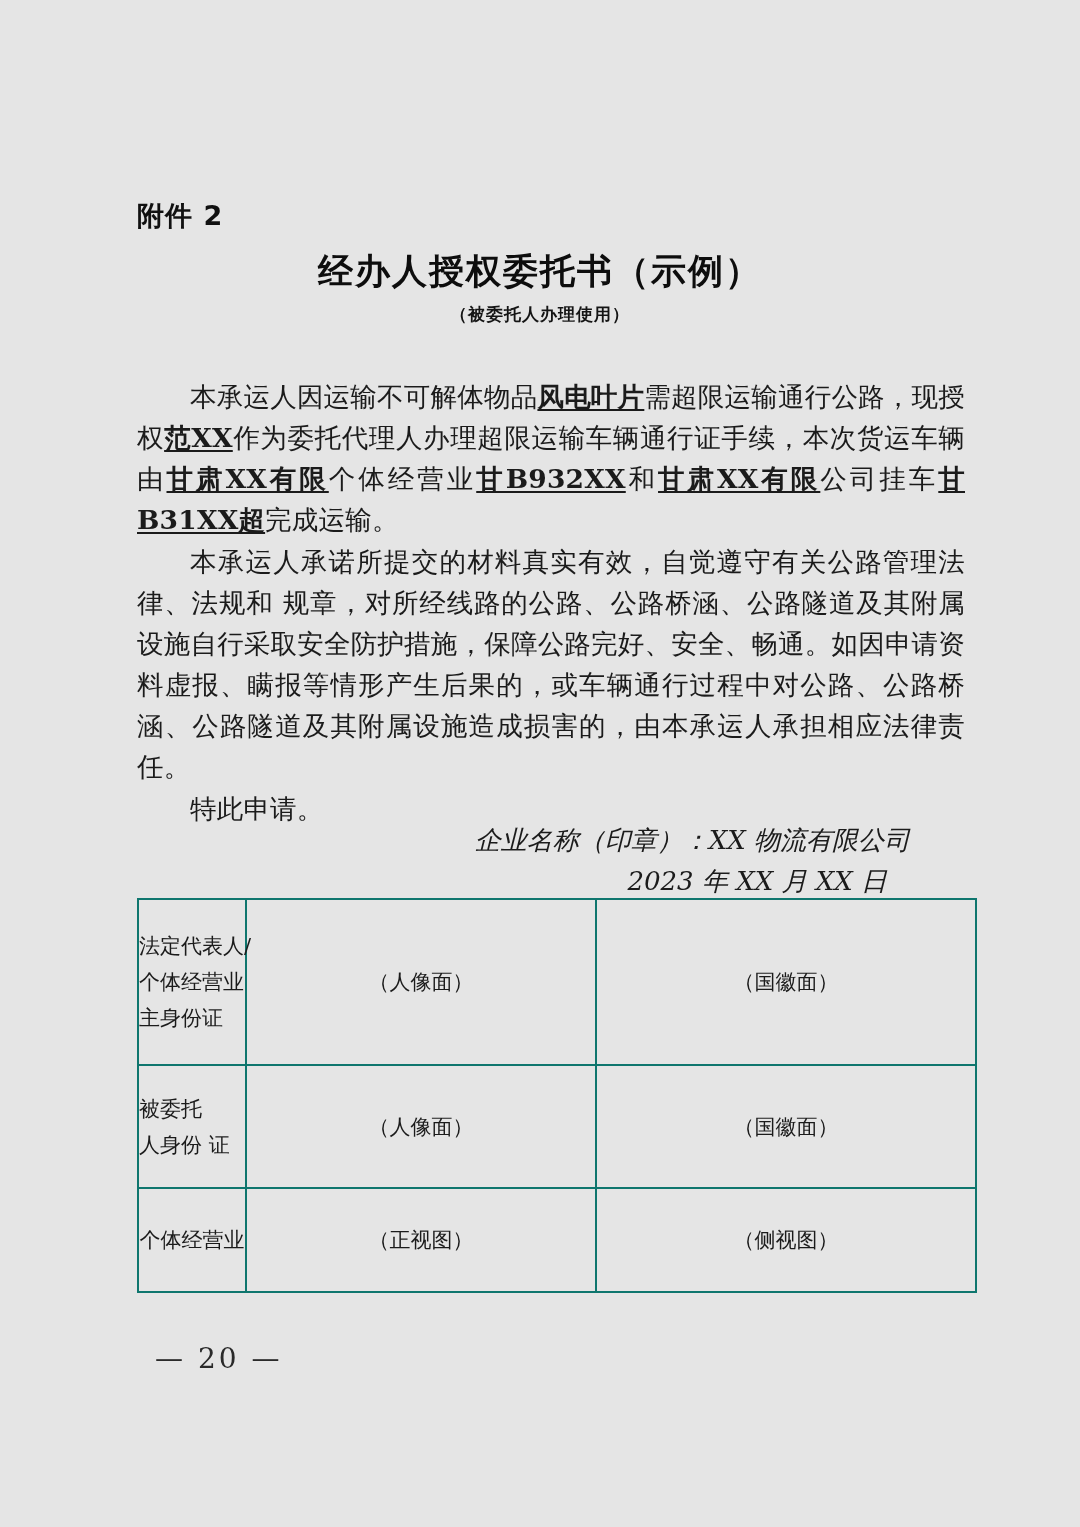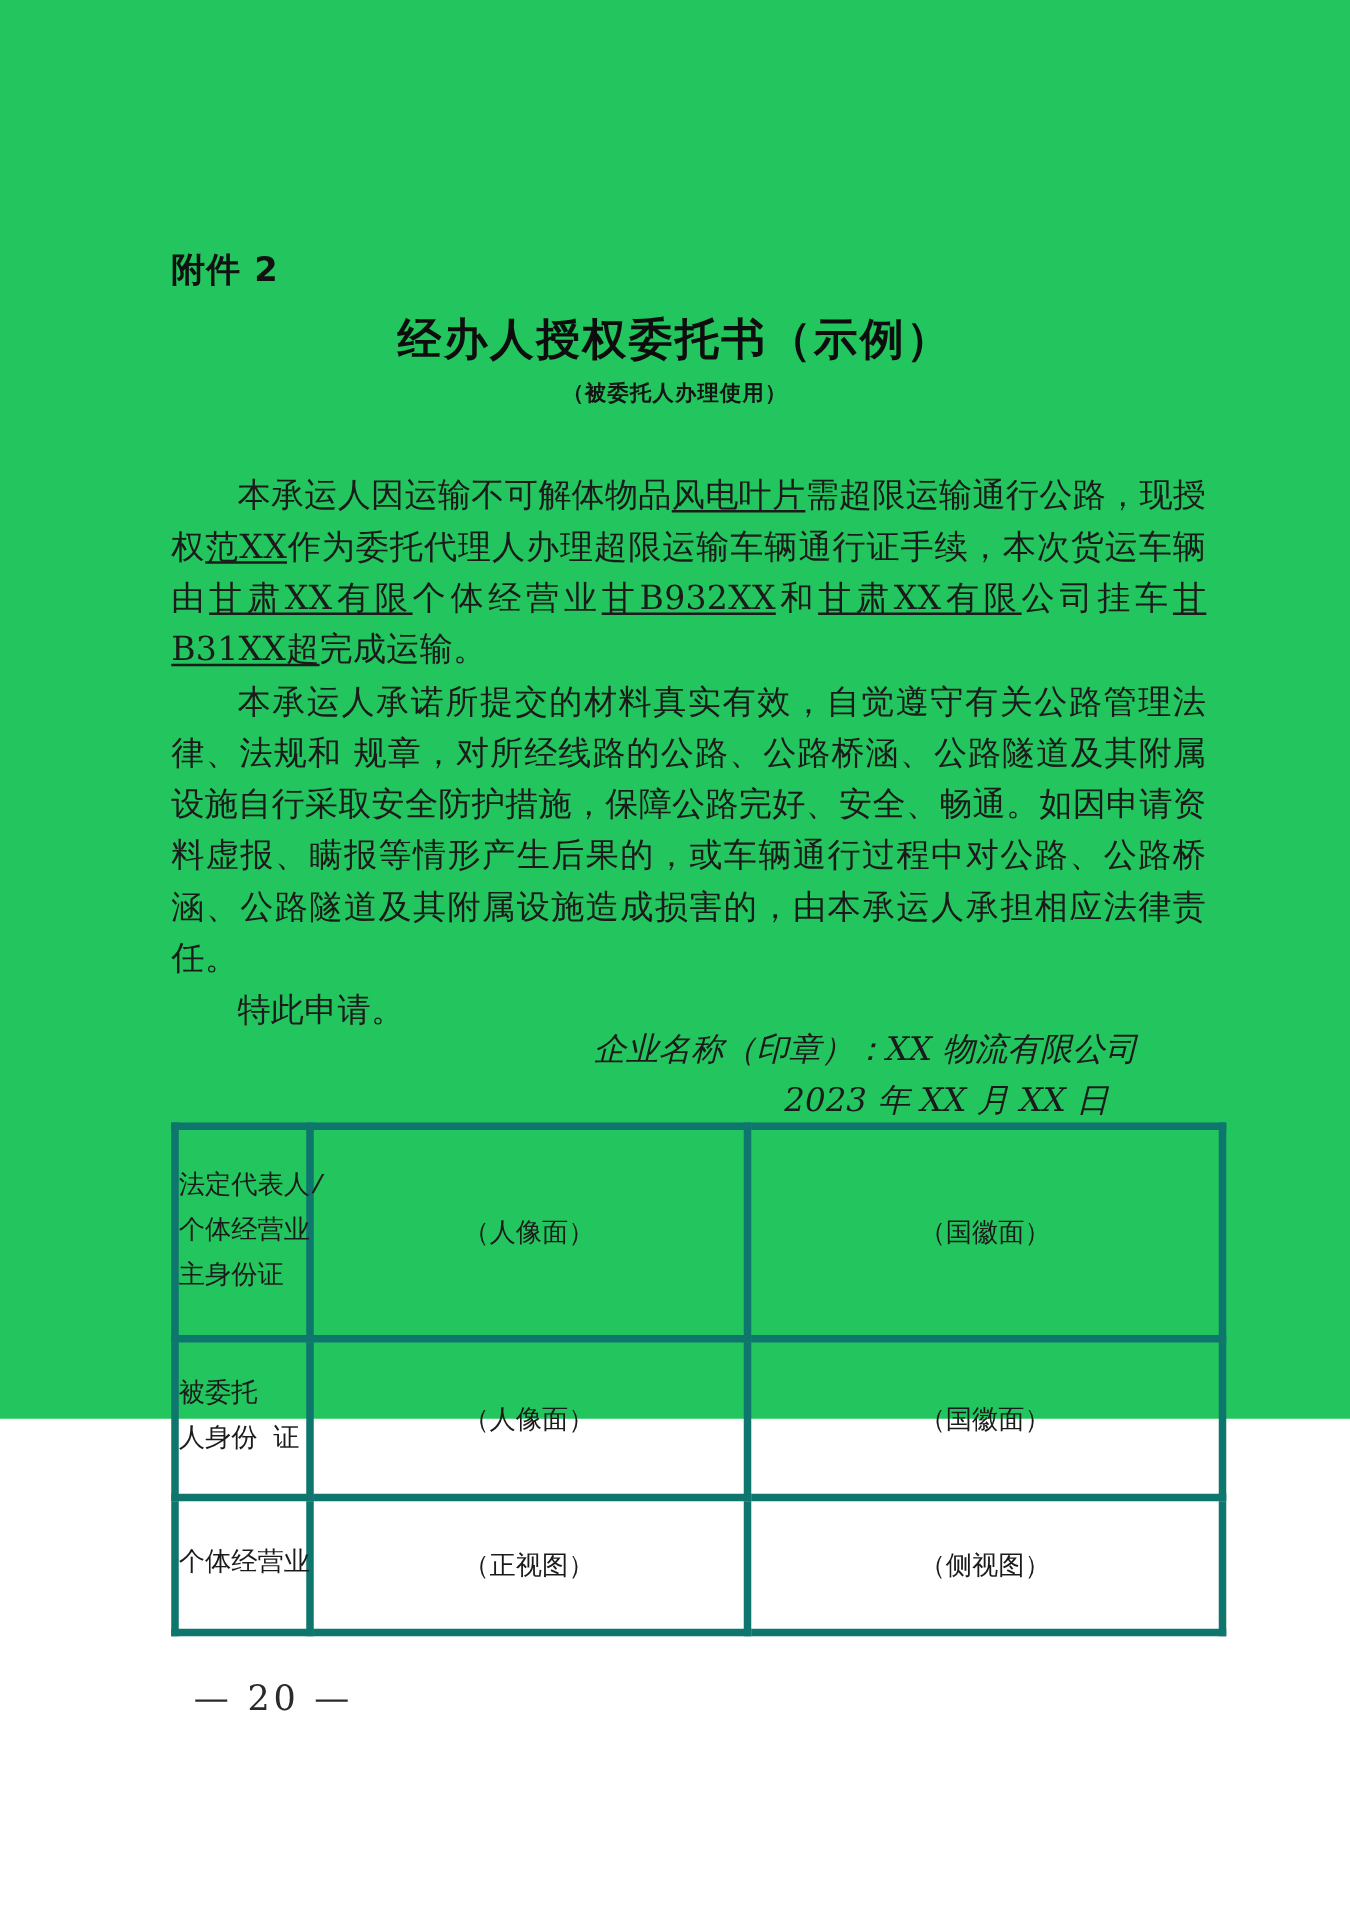--- a/index.html
+++ b/index.html
@@ -14,22 +14,22 @@
     position: relative;
     font-family: "DejaVu Serif", "Liberation Serif", serif;
     color: #1a1a1a;
     overflow: hidden;
   }
 
   .page {
     position: absolute;
     left: 0; top: 0;
     width: 1080px;
-    height: 1135px;
-    background: #22c55e;
+    height: 1527px;
+    background: #e5e5e5;
   }
 
   
   .attach-label {
     position: absolute;
     left: 137px;
     top: 198px;
     font-family: "DejaVu Sans", "Liberation Sans", sans-serif;
     font-weight: 700;
     font-size: 27px;
@@ -77,21 +77,21 @@
     text-align: justify;
     text-justify: inter-ideograph;
     text-indent: 2em;
     margin: 0 0 0 0;
     color: #1b1b1b;
     letter-spacing: 0.2px;
   }
   .para + .para { margin-top: 1px; }
 
   .fill {
-    font-weight: 400;
+    font-weight: 700;
     text-decoration: underline;
     text-underline-offset: 3px;
     text-decoration-thickness: 1.5px;
   }
 
   
   .sign-block {
     position: absolute;
     left: 137px;
     top: 820px;
@@ -112,26 +112,25 @@
   
   .photo-table {
     position: absolute;
     left: 137px;
     top: 898px;
     width: 838px;
     border-collapse: collapse;
     table-layout: fixed;
   }
   .photo-table td {
-    border: 6px solid #0f766e;
+    border: 2px solid #0f766e;
     vertical-align: middle;
     font-size: 21px;
     color: #1b1b1b;
     padding: 0;
-    font-family: Liberation Mono, monospace;
   }
   .col-label { width: 108px; }
   .col-front { width: 350px; }
   .col-back  { width: 380px; }
 
   .row-1 td { height: 164px; }
   .row-2 td { height: 121px; }
   .row-3 td { height: 102px; }
 
   .label-cell {

